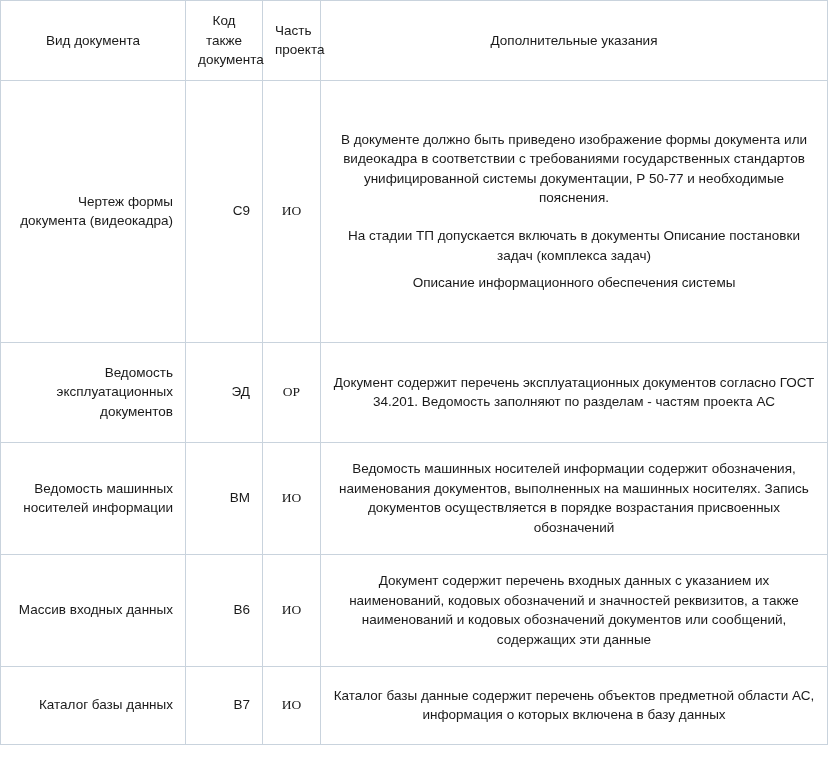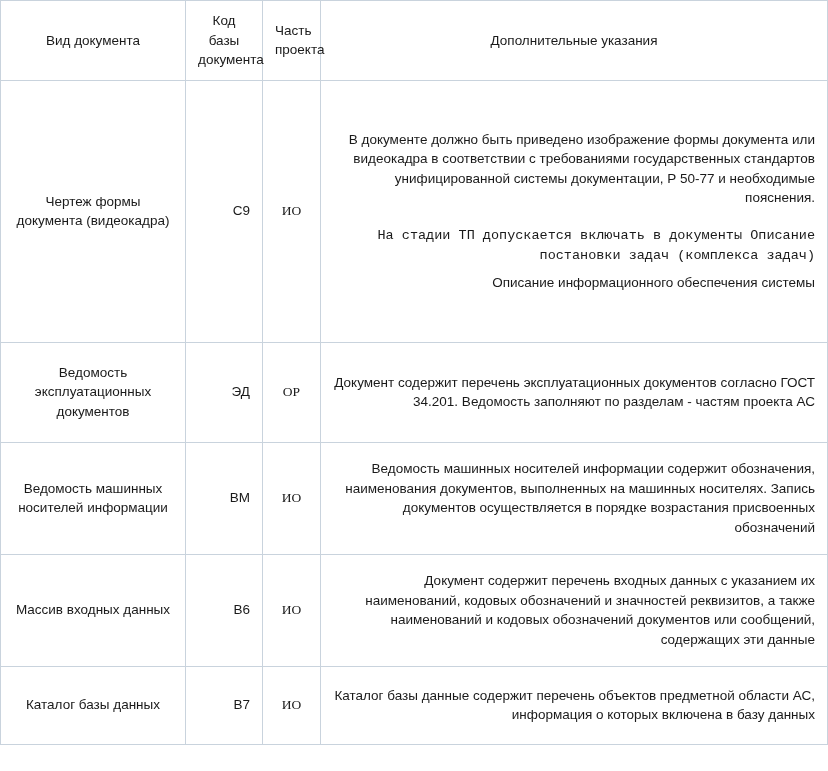--- a/index.html
+++ b/index.html
@@ -32,28 +32,28 @@
   thead td {
     text-align: center;
     padding-top: 12px;
     padding-bottom: 12px;
   }
   .col-kind   { width: 185px; }
   .col-code   { width: 77px;  }
   .col-part   { width: 58px;  }
   .col-notes  { width: auto;  }
 
-  td.c-kind  { text-align: center; }
+  td.c-kind  { text-align: right; }
   td.c-code  { text-align: right; }
   td.c-part  { text-align: center; font-family: Liberation Serif, serif; }
-  td.c-notes { text-align: right; vertical-align: top; }
+  td.c-notes { text-align: center; vertical-align: top; }
 
   .notes-para { margin: 0 0 0 0; }
   .notes-para + .notes-para { margin-top: 8px; }
-  .gap-big + .notes-para { margin-top: 18px; font-family: Liberation Mono, monospace; }
+  .gap-big + .notes-para { margin-top: 18px; }
 
   .r1 { height: 262px; }
   .r2 { height: 100px; padding-left: 9px; }
   .r3 { height: 112px; }
   .r4 { height: 112px; }
   .r5 { height: 78px; }
   thead tr { height: 72px; }
 </style>
 </head>
 <body>
@@ -61,21 +61,21 @@
 <table class="doc-table">
   <colgroup>
     <col class="col-kind">
     <col class="col-code">
     <col class="col-part">
     <col class="col-notes">
   </colgroup>
   <thead>
     <tr>
       <td>Вид документа</td>
-      <td>Код базы документа</td>
+      <td>Код также документа</td>
       <td>Часть проекта</td>
       <td>Дополнительные указания</td>
     </tr>
   </thead>
   <tbody>
 
     <tr class="r1">
       <td class="c-kind">Чертеж формы документа (видеокадра)</td>
       <td class="c-code">С9</td>
       <td class="c-part">ИО</td>

